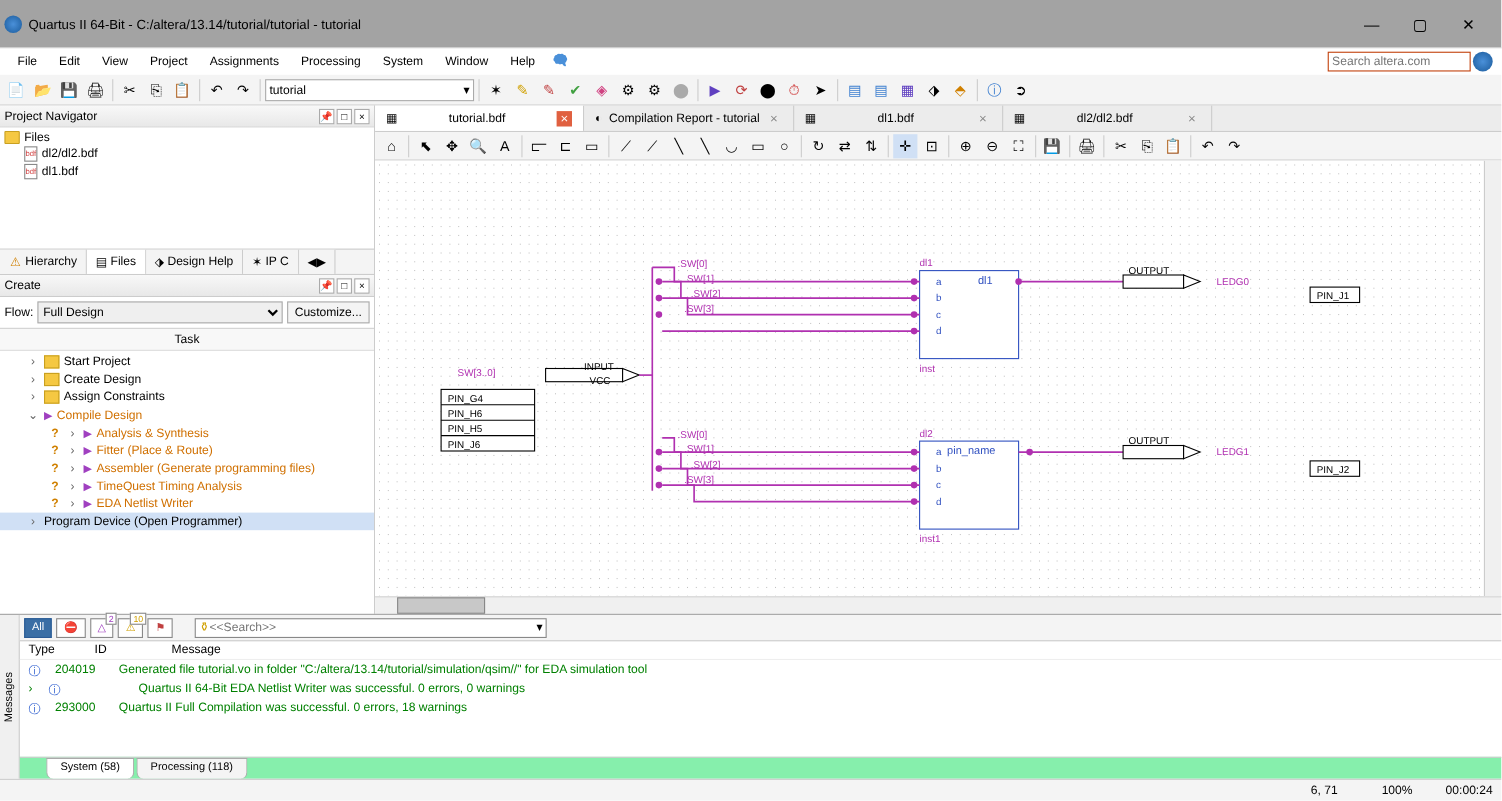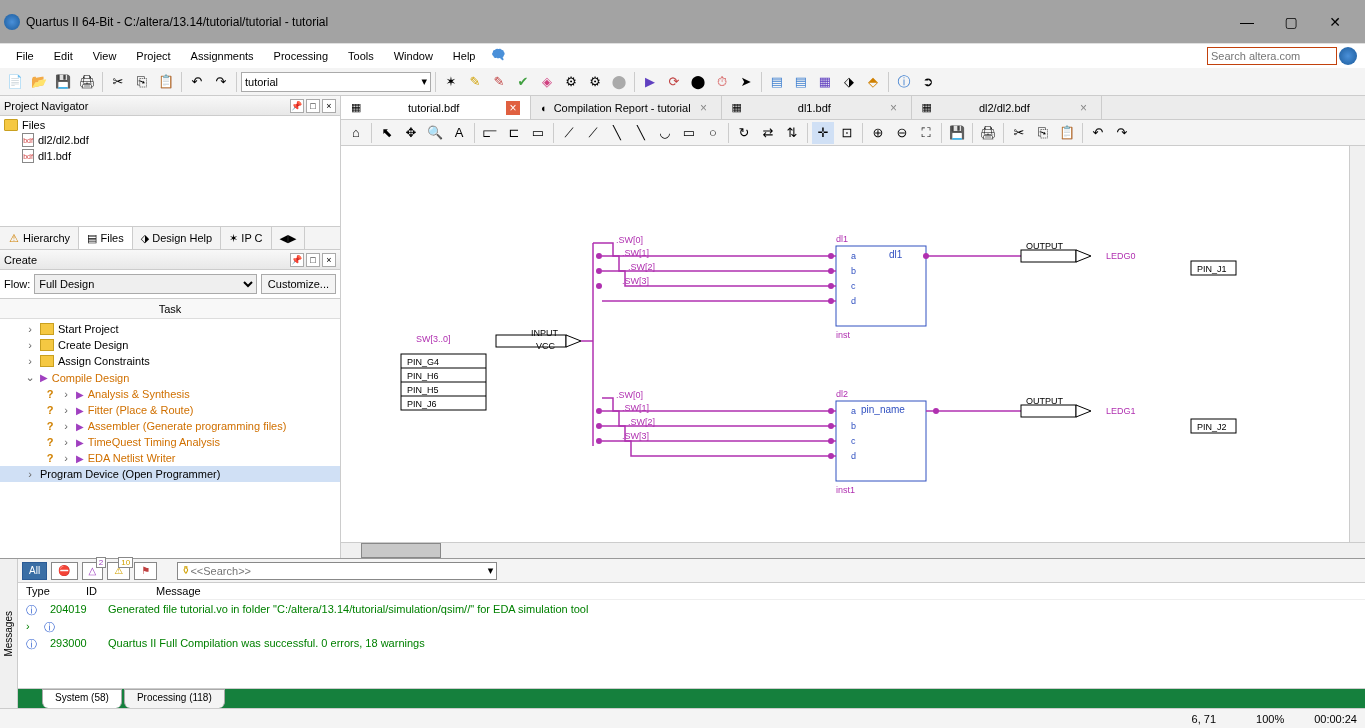--- a/index.html
+++ b/index.html
@@ -72,21 +72,21 @@
 .bottom-body{flex:1;display:flex;flex-direction:column}
 .msg-toolbar{height:24px;display:flex;align-items:center;padding:0 4px;gap:4px;background:#f4f4f4;border-bottom:1px solid #ccc}
 .msg-btn{height:18px;padding:0 6px;border:1px solid #888;background:#fff;display:flex;align-items:center;font-size:10px}
 .msg-btn.all{background:#3a6ea5;color:#fff;border-color:#2a5a95}
 .msg-search{flex:0 0 320px;height:18px;border:1px solid #888;display:flex;align-items:center;padding:0 3px;background:#fff}
 .msg-search input{flex:1;border:none;outline:none;color:#888}
 .msg-hdr{display:flex;padding:2px 8px;gap:20px;font-family:Consolas,monospace;font-size:12px;border-bottom:1px solid #eee}
 .msg-body{flex:1;overflow:auto;font-family:Consolas,monospace;font-size:12px;padding:2px 8px}
 .msg-row{display:flex;gap:8px;color:#008000;padding:1px 0}
 .msg-row .ico{width:16px;color:#3060d0}
-.msg-tabs{height:20px;display:flex;padding-left:24px;background:#15803d;border-top:1px solid #ccc}
+.msg-tabs{height:20px;display:flex;padding-left:24px;background:#86efac;border-top:1px solid #ccc}
 .msg-tab{padding:2px 12px;border:1px solid #aaa;border-bottom:none;border-radius:0 0 6px 6px;background:#fff;margin-right:2px;font-size:10px}
 .statusbar{height:20px;display:flex;align-items:center;padding:0 8px;background:#f4f4f4;border-top:1px solid #ccc;font-size:11px}
 .statusbar .sp{flex:1}
 </style>
 </head>
 <body>
 
 <div class="titlebar">
   <span class="app-icon"></span>
   <span class="title">Quartus II 64-Bit - C:/altera/13.14/tutorial/tutorial - tutorial</span>
@@ -97,21 +97,21 @@
   </div>
 </div>
 
 <div class="menubar">
   <span class="menu-item">File</span>
   <span class="menu-item">Edit</span>
   <span class="menu-item">View</span>
   <span class="menu-item">Project</span>
   <span class="menu-item">Assignments</span>
   <span class="menu-item">Processing</span>
-  <span class="menu-item">Tools</span>
+  <span class="menu-item">System</span>
   <span class="menu-item">Window</span>
   <span class="menu-item">Help</span>
   <span class="tb-btn" style="color:#4a90d9">🗬</span>
   <div class="altera-search">
     <input placeholder="Search altera.com" style="">
     <span class="globe"></span>
   </div>
 </div>
 
 <div class="toolbar">
@@ -471,20 +471,21 @@
     <div class="msg-body">
       <div class="msg-row">
           <span class="ico">ⓘ</span>
           <span style="width:50px">204019</span>
           <span>Generated file tutorial.vo in folder "C:/altera/13.14/tutorial/simulation/qsim//" for EDA simulation tool</span>
         </div>
       <div class="msg-row">
           <span style="width:10px">›</span>
           <span class="ico">ⓘ</span>
           <span style="width:50px"></span>
+          <span>Quartus II 64-Bit EDA Netlist Writer was successful. 0 errors, 0 warnings</span>
         </div>
       <div class="msg-row">
           <span class="ico">ⓘ</span>
           <span style="width:50px">293000</span>
           <span>Quartus II Full Compilation was successful. 0 errors, 18 warnings</span>
         </div>
     </div>
     <div class="msg-tabs">
       <div class="msg-tab">System (58)</div>
       <div class="msg-tab" style="background:#f4f4f4">Processing (118)</div>

